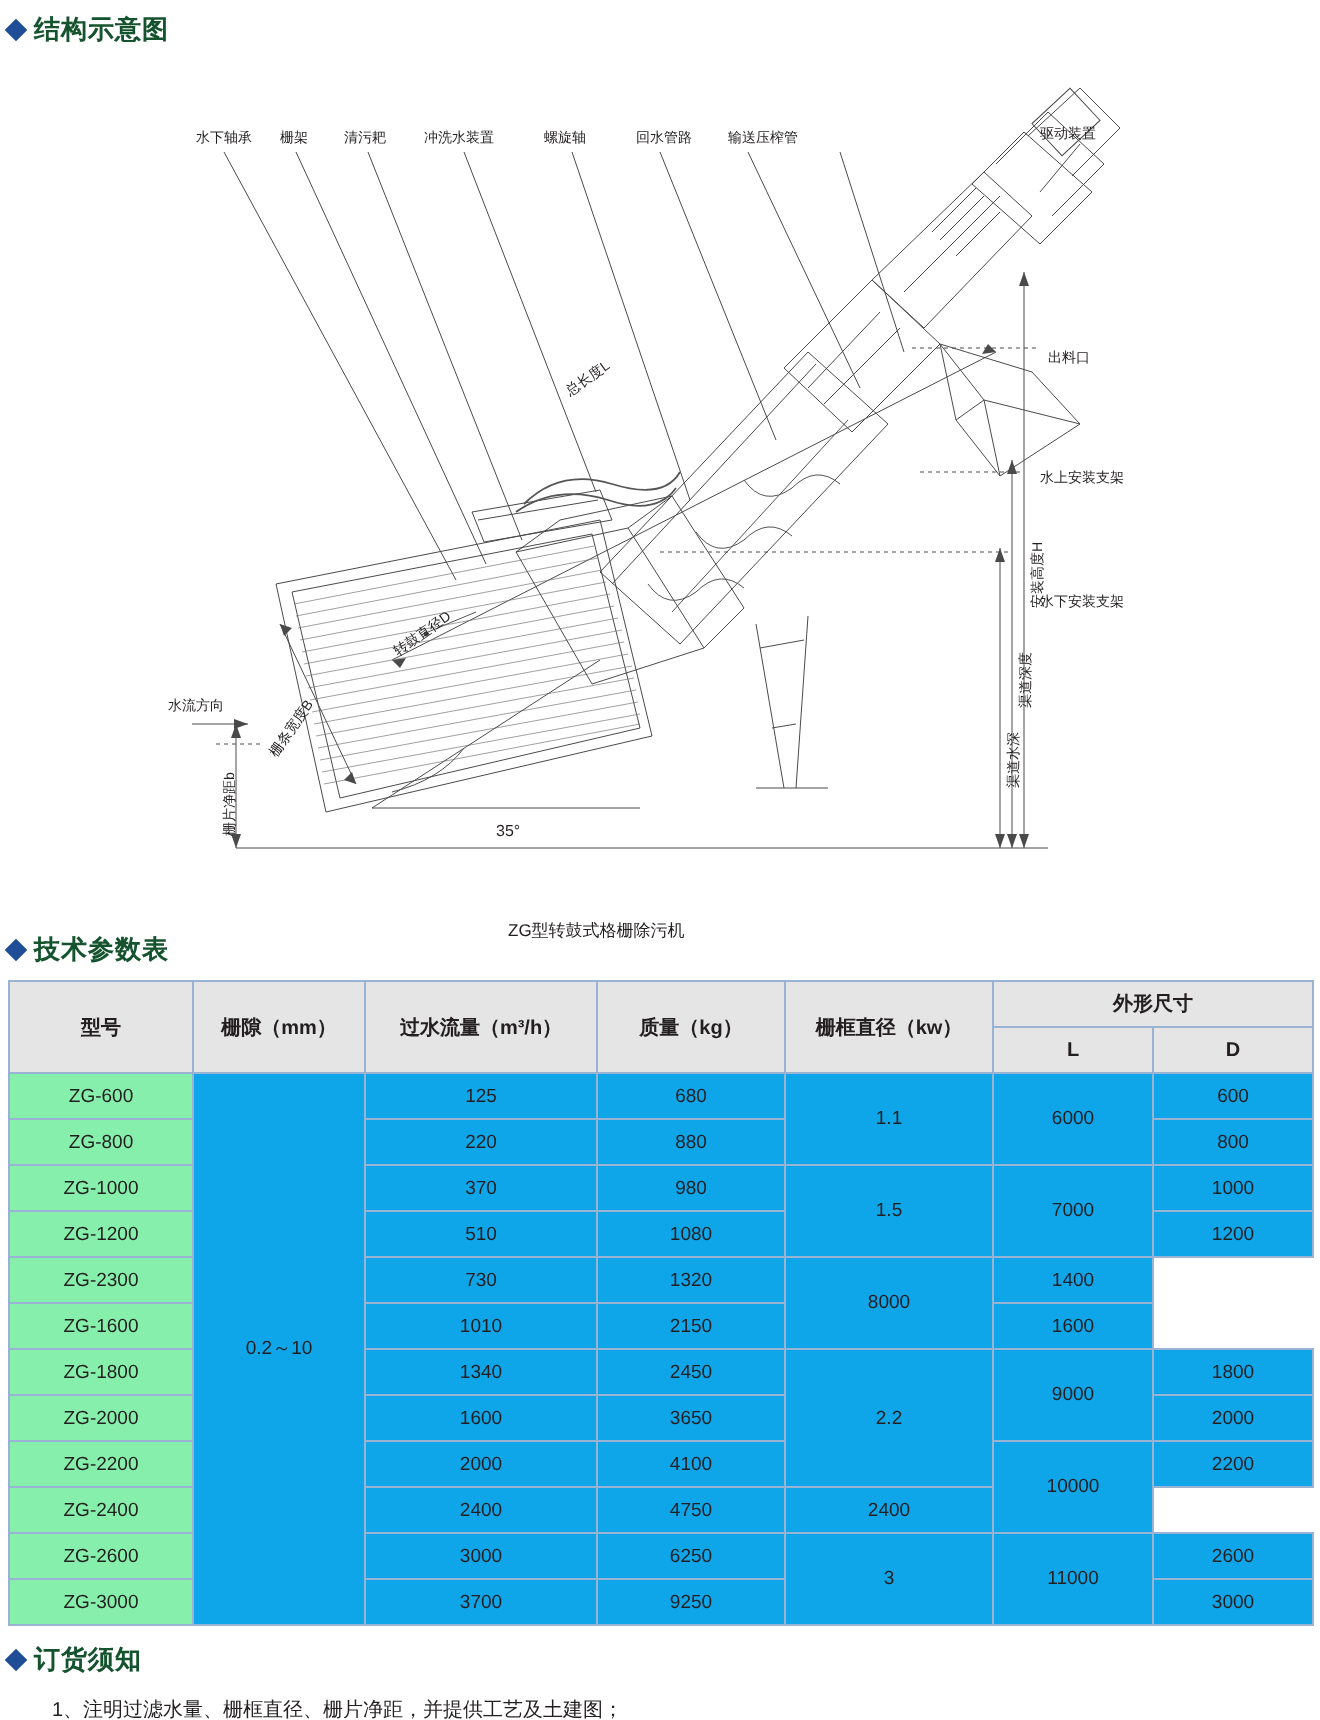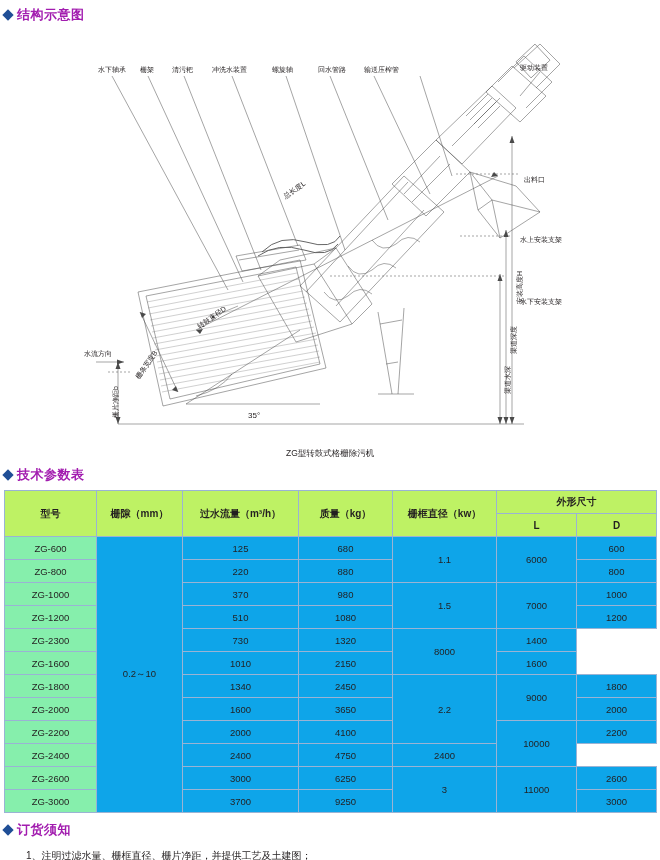--- a/index.html
+++ b/index.html
@@ -23,21 +23,21 @@
   }
   .diamond {
     width: 8px; height: 8px;
     background: #1f4e96;
     transform: rotate(45deg);
     flex: 0 0 auto;
   }
   .section-title {
     font-size: 13px;
     font-weight: bold;
-    color: #a21caf;
+    color: #14532d;
     letter-spacing: 0.5px;
   }
 
   
   #diagram-wrap {
     position: relative;
     width: 660px;
     height: 440px;
   }
   #diagram-svg { position: absolute; top: 0; left: 0; }
@@ -67,21 +67,21 @@
     table-layout: fixed;
   }
   th, td {
     border: 1px solid #9ab3d4;
     text-align: center;
     color: #231f20;
     padding: 0;
     height: 23px;
   }
   thead th {
-    background: #bef264;
+    background: #e5e5e5;
     font-weight: bold;
     font-size: 10px;
   }
   td.modelcell { background: #86efac; font-size: 9.5px; }
   td.plain { background: #0ea5e9; }
 
   
   #notes { padding: 4px 4px 0 4px; }
   .note-line {
     font-size: 10px;
@@ -241,21 +241,21 @@
   <div class="dlabel rot90" style="left:516px; top:280px;">安装高度H</div>
   <div class="dlabel rot90" style="left:510px; top:330px;">渠道深度</div>
   <div class="dlabel rot90" style="left:504px; top:370px;">渠道水深</div>
   <div class="dlabel rot90" style="left:112px; top:394px;">栅片净距b</div>
   <div class="dlabel rot55" style="left:134px; top:352px;">栅条宽度B</div>
   <div class="dlabel rot35" style="left:196px; top:300px;">转鼓直径D</div>
 
   <div class="dlabel" style="left:84px; top:326px;">水流方向</div>
   <div class="dlabel" style="left:248px; top:388px; font-size:8px;">35°</div>
 
-  <div class="caption" style="left:254px; top:424px;margin-left:32px;">ZG型转鼓式格栅除污机</div>
+  <div class="caption" style="left:254px; top:436px;">ZG型转鼓式格栅除污机</div>
 </div>
 
 <div class="section-head" style="padding-top:2px;">
   <span class="diamond"></span>
   <span class="section-title">技术参数表</span>
 </div>
 
 <div id="params-table-wrap">
   <table>
     <colgroup>

